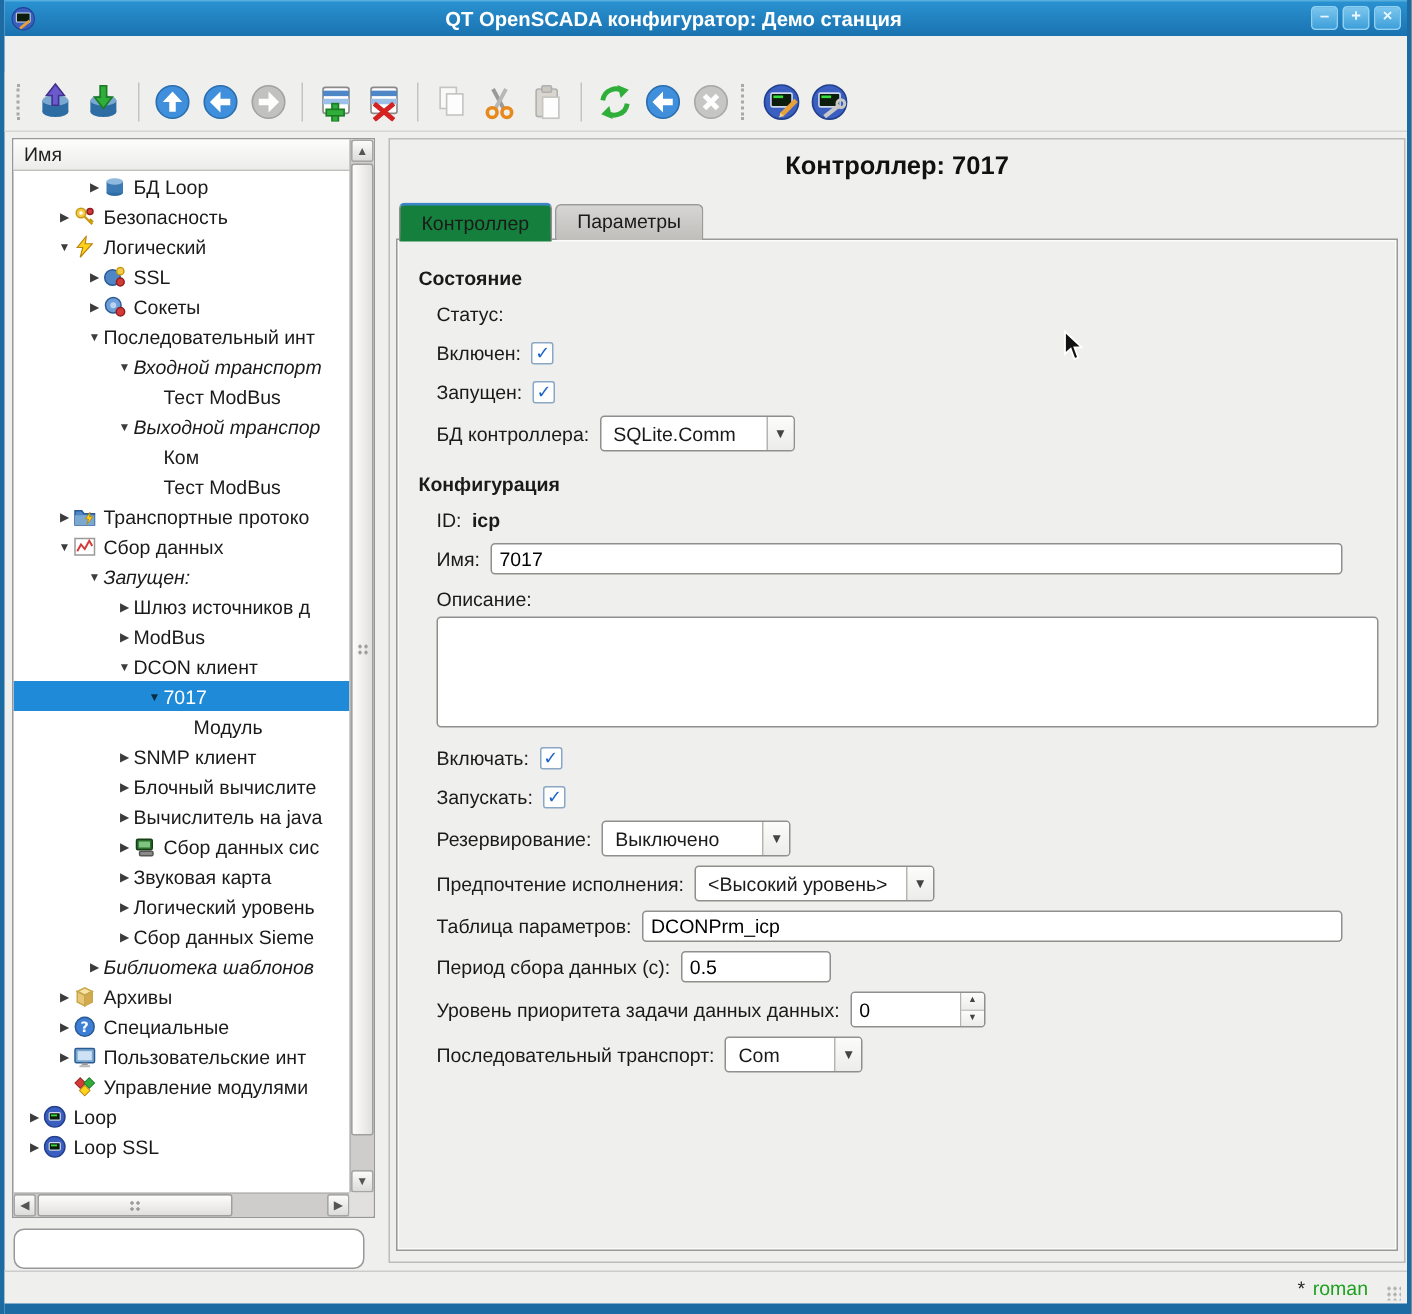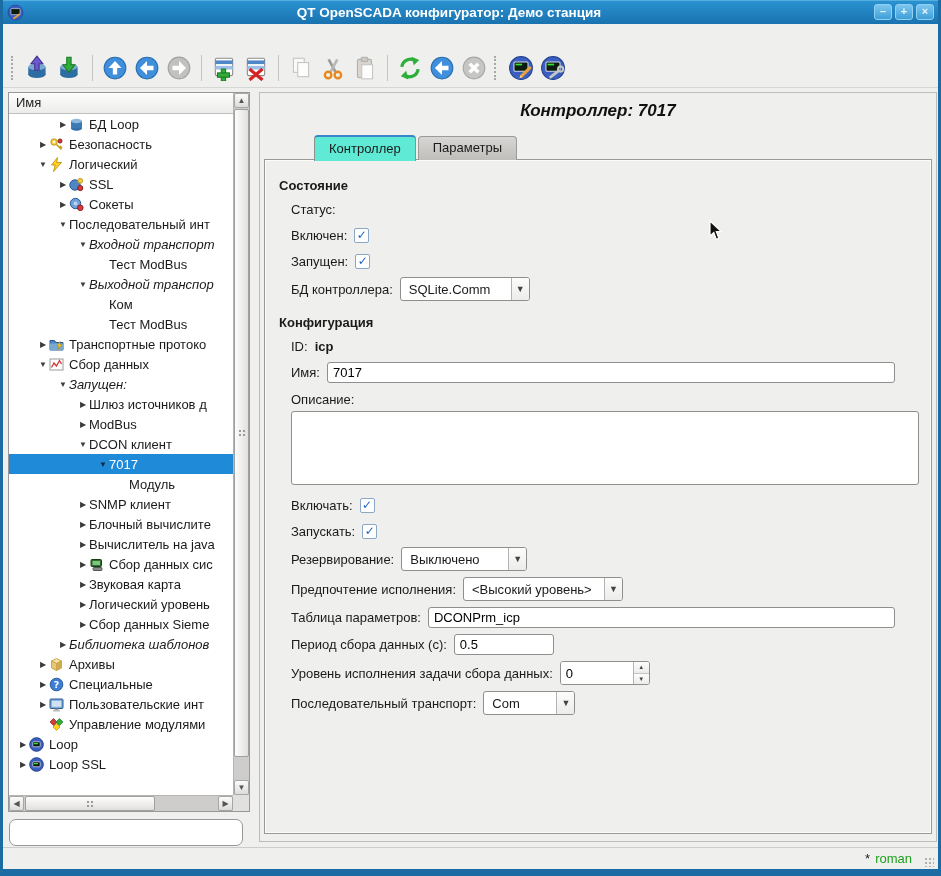--- a/index.html
+++ b/index.html
@@ -107,30 +107,30 @@
     position:absolute; left:6px; top:819px; width:234px; height:27px;
     border:1px solid #98989a; border-radius:7px; background:#fff; padding:0 8px;
     font:inherit;
   }
   
   .workspace {
     position:absolute; left:256px; top:92px; width:678px; height:750px;
     border:1px solid #bcbcba;
   }
   .panel-title {
-    text-align:center; margin-top:8px; font-size:17px; font-weight:bold; font-style:italic;
+    text-align:center; margin-top:8px; font-size:17px; font-weight:bold; 
     color:#111;
   }
   .tabs { position:absolute; left:6px; top:41px; height:26px; display:flex; align-items:flex-end; z-index:3; }
   .tab {
     padding:4px 14px 5px 14px; border-radius:4px 4px 0 0; margin-right:2px;
   }
   .tab.active {
-    background:#5eead4; border:1px solid #8f8f8d; border-bottom:none;
-    border-top:2px solid #3a86c8; position:relative; top:1px; z-index:4;margin-left:48px;
+    background:#15803d; border:1px solid #8f8f8d; border-bottom:none;
+    border-top:2px solid #3a86c8; position:relative; top:1px; z-index:4;
   }
   .tab.inactive {
     background:linear-gradient(#d8d6d4,#c0beba); border:1px solid #9a9a98; border-bottom:none;
     padding-top:3px;
   }
   .content-frame {
     position:absolute; left:4px; top:66px; right:4px; bottom:7px;
     border:1px solid #9a9a98; background:#efefed;
     box-shadow:inset 0 0 0 1px #fbfbfa;
     overflow:hidden;
@@ -630,21 +630,21 @@
           <label>Таблица параметров:</label>
           <input class="text-input grow" value="DCONPrm_icp" style="">
         </div>
 
         <div class="frow">
           <label>Период сбора данных (с):</label>
           <input class="text-input" style="width: 100px;" value="0.5">
         </div>
 
         <div class="frow">
-          <label>Уровень исполнения задачи сбора данных:</label>
+          <label>Уровень приоритета задачи данных данных:</label>
           <span class="spin">
             <input value="0" style="">
             <span class="sbtns">
               <div>▲</div>
               <div>▼</div>
             </span>
           </span>
         </div>
 
         <div class="frow">

